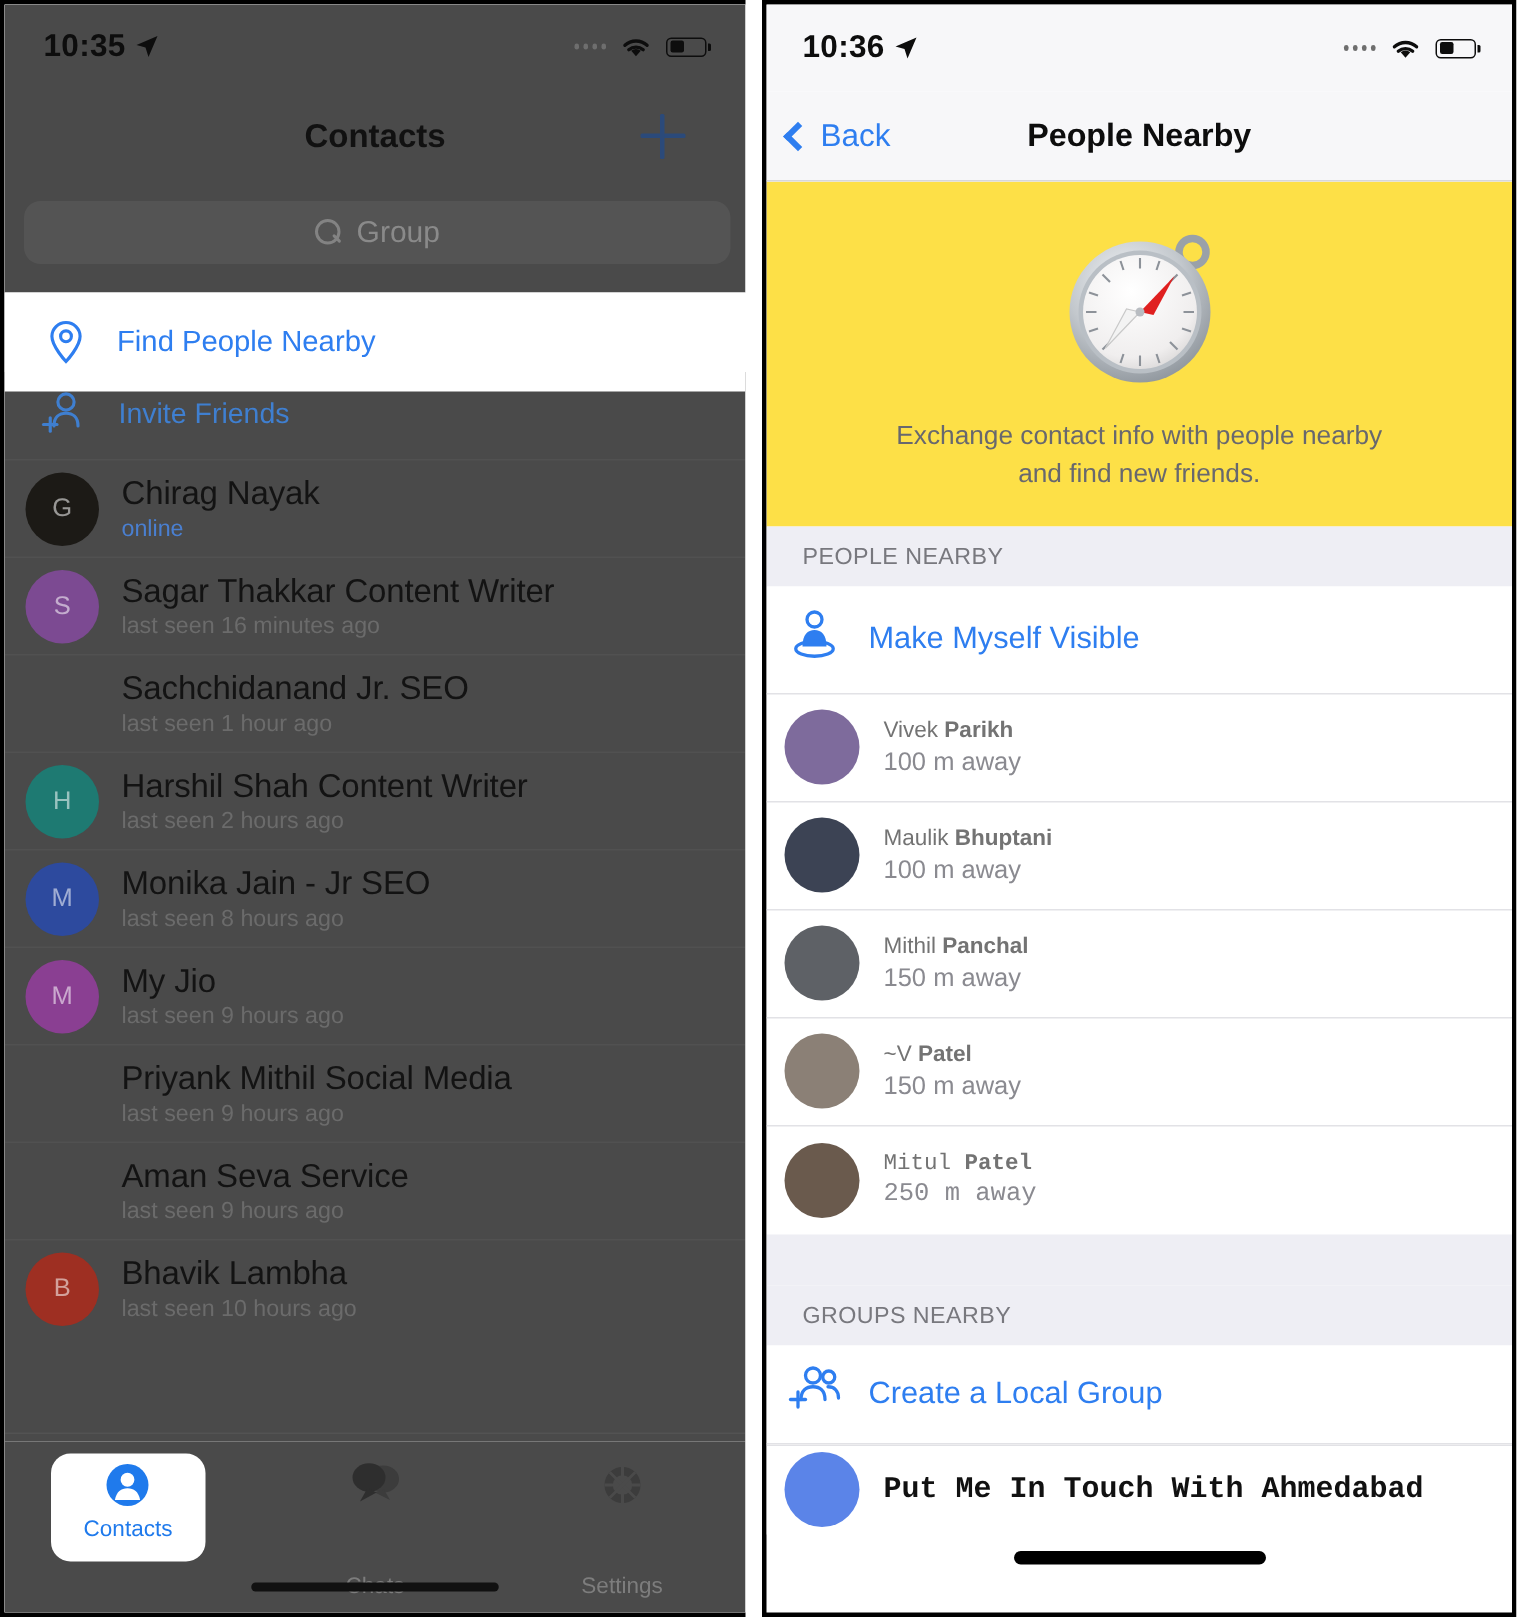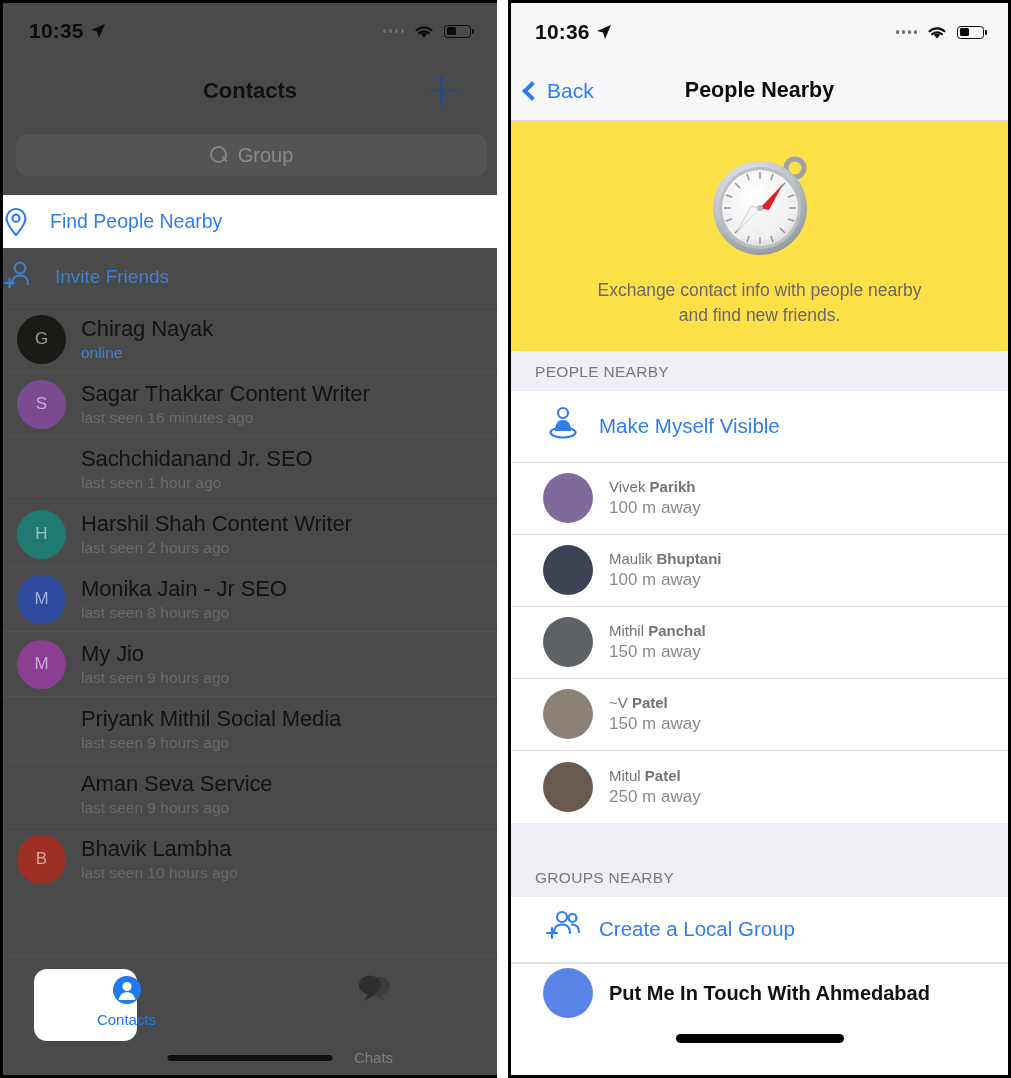--- a/index.html
+++ b/index.html
@@ -66,31 +66,31 @@
     display:flex; align-items:center; justify-content:center; gap:10px; z-index:5;
     cursor:text;
   }
   .search-ico { width:18px; height:18px; position:relative; }
   .search-ico::before { content:""; position:absolute; left:0; top:0; width:13px; height:13px; border:2px solid #838383; border-radius:50%; }
   .search-ico::after { content:""; position:absolute; left:11px; top:12px; width:7px; height:2px; background:#838383; transform:rotate(45deg); border-radius:1px;}
   .search-ph { font-size:20px; color:#8a8a8a; }
 
   
   .find-row {
-    position:absolute; top:192px; left:0; width:100%; height:53px;
+    position:absolute; top:192px; left:0; width:100%; height:66px;
     background:#ffffff; display:flex; align-items:center; z-index:6;
-    gap:21px; cursor:pointer;
+    padding-left:28px; gap:21px; cursor:pointer;
   }
   .pin-ico { width:26px; height:30px; position:relative; flex:none; }
   .find-label { font-size:19.5px; color:#2e7ef0; }
 
   
   .list-l { position:absolute; top:245px; left:0; width:100%; z-index:6; }
   .invite-row {
-    height:58px; display:flex; align-items:center; gap:18px; cursor:pointer;
+    height:58px; display:flex; align-items:center; padding-left:24px; gap:18px; cursor:pointer;
   }
   .invite-label { font-size:19px; color:#3f7fd0; }
   .contact-row {
     height:65px; display:flex; align-items:center; padding-left:14px; gap:15px;
     border-top:1px solid rgba(255,255,255,0.045); cursor:pointer;
   }
   .avatar {
     width:49px; height:49px; border-radius:50%; flex:none;
     display:flex; align-items:center; justify-content:center;
     color:rgba(255,255,255,0.55); font-size:17px; font-weight:500;
@@ -147,24 +147,24 @@
   .hero { background:#fde047; padding:27px 0 22px; text-align:center; }
   .compass { width:114px; height:114px; margin:0 auto 16px; }
   .hero-text { font-size:17.5px; color:#68686e; line-height:1.45; }
 
   .sect-hdr {
     background:#eeeef4; padding:12px 0 10px 24px;
     font-size:15.5px; color:#78787e; letter-spacing:0.3px;
   }
   .card { background:#fff; }
   .row-r {
-    display:flex; align-items:center; gap:16px; padding-left:32px;
+    display:flex; align-items:center; gap:16px; padding-left:12px;
     min-height:72px; border-bottom:1px solid #e2e2e6; cursor:pointer;
   }
-  .row-r:last-child { border-bottom:none; }
+  .row-r:last-child { border-bottom:none;font-family:Liberation Mono, monospace; }
   .row-action-lbl { font-size:20.5px; color:#2e7ef0; }
   .pavatar { width:50px; height:50px; border-radius:50%; flex:none; overflow:hidden; position:relative; }
   .p-texts { display:flex; flex-direction:column; gap:3px; }
   .p-name { font-size:15px; color:#737373; }
   .p-name b { font-weight:bold; }
   .p-dist { font-size:17px; color:#8a8a90; }
   .chev-down { width:22px; height:11px; position:relative; flex:none; margin-left:2px;}
   .chev-down::before, .chev-down::after {
     content:""; position:absolute; top:0; width:15px; height:4px; background:#2e7ef0; border-radius:2px;
   }
@@ -322,20 +322,35 @@
             <span class="tab-lbl active">Contacts</span>
           </div>
           <div class="tab" style="position:relative">
             <span class="tab-ico"><svg width="34" height="30" viewBox="0 0 34 30">
                 <ellipse cx="21.5" cy="12" rx="10.5" ry="9" fill="#3c3c3c"></ellipse>
                 <path d="M22 19 L26 26 L16 21 Z" fill="#3c3c3c"></path>
                 <ellipse cx="12" cy="11" rx="11" ry="9.5" fill="#2e2e2e"></ellipse>
                 <path d="M11 18 L6 27 L17 21 Z" fill="#2e2e2e"></path>
               </svg></span>
             <span class="tab-lbl idle">Chats</span>
+          </div>
+          <div class="tab" style="position:relative">
+            <span class="tab-ico"><svg width="32" height="32" viewBox="0 0 32 32">
+                <g fill="#3c3c3c">
+                  <circle cx="16" cy="16" r="12"></circle>
+                </g>
+                <circle cx="16" cy="16" r="6.5" fill="#4a4a4a"></circle>
+                <g stroke="#4a4a4a" stroke-width="2">
+                  <line x1="16" y1="4" x2="16" y2="28"></line>
+                  <line x1="4" y1="16" x2="28" y2="16"></line>
+                  <line x1="7.5" y1="7.5" x2="24.5" y2="24.5"></line>
+                  <line x1="24.5" y1="7.5" x2="7.5" y2="24.5"></line>
+                </g>
+              </svg></span>
+            <span class="tab-lbl idle">Settings</span>
           </div>
         </div>
       <div class="home-ind-l"></div>
     </div>
   </div>
 
   <div class="gap"></div>
 
   <div class="phone-right">
 

